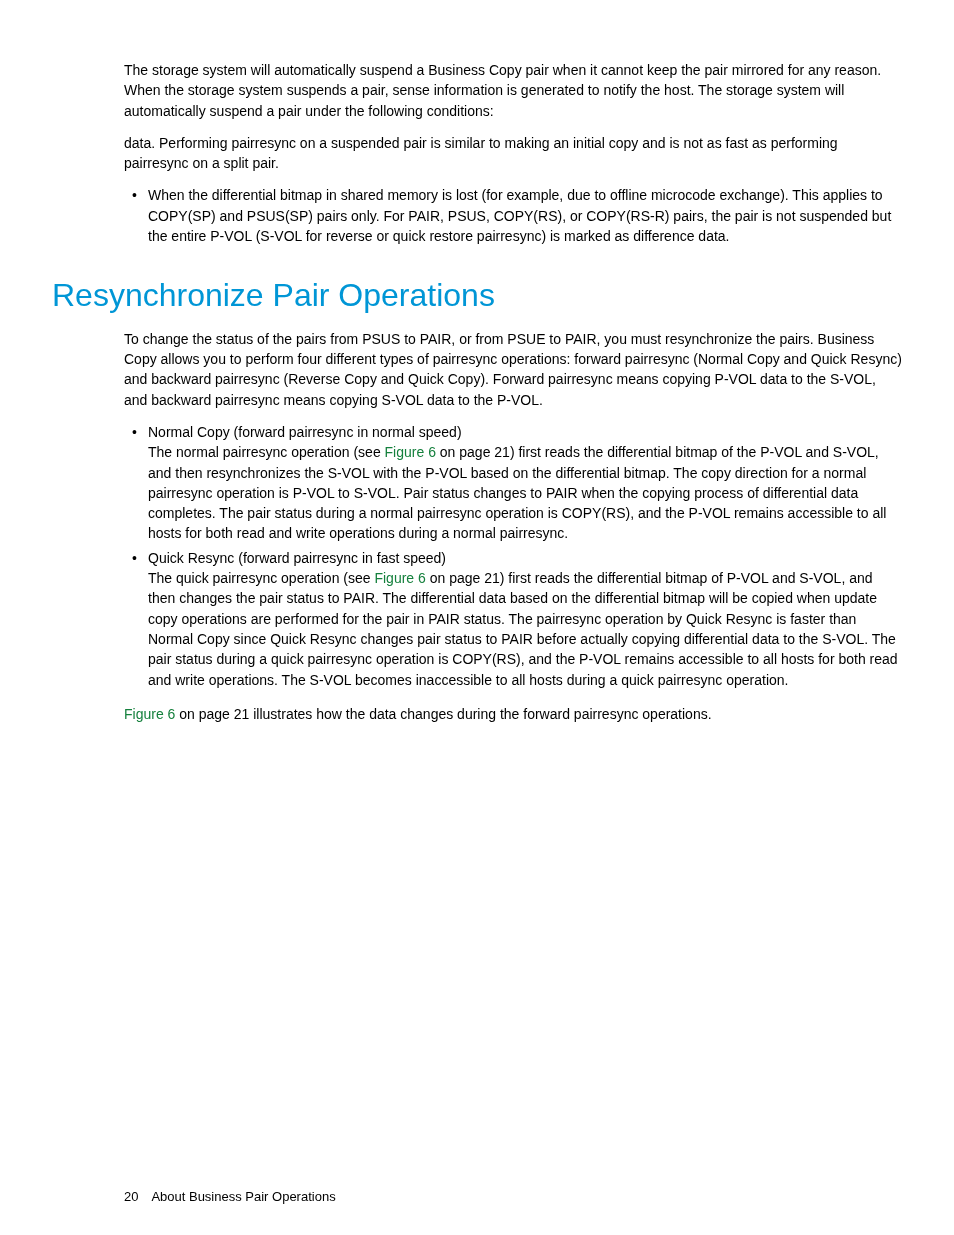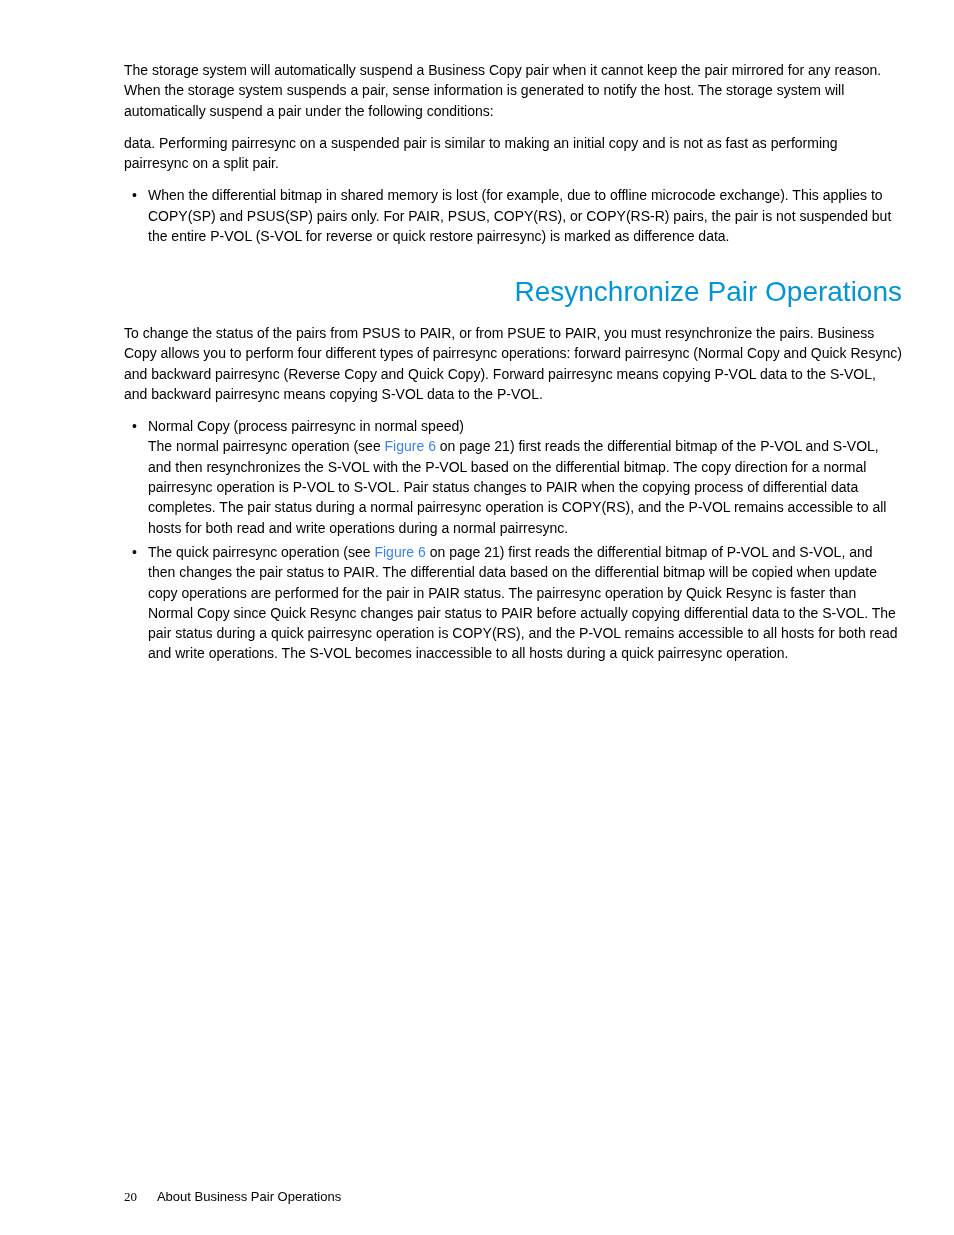--- a/index.html
+++ b/index.html
@@ -42,39 +42,37 @@
       left: 8px;
       top: 0;
       color: #000;
       font-weight: 400;
     }
     .li-title {
       display: block;
     }
     h2.section-heading {
       font-family: Arial, Helvetica, sans-serif;
-      font-size: 28px;
+      font-size: 32px;
       font-weight: 300;
       color: #0096D6;
       margin: 26px 0 10px -72px;
-      text-align: right;
     }
     .xref {
-      color: #3b82f6;
+      color: #15803d;
     }
     .footer {
       position: absolute;
       bottom: 28px;
       left: 124px;
       font-size: 13px;
       font-weight: 300;
     }
     .footer .pageno {
-      margin-right: 17px;
-      font-family: Liberation Serif, serif;
+      margin-right: 10px;
     }
     .trailing {
       margin-top: 10px;
       font-weight: 300;
     }
   </style>
 </head>
 <body>
 
 <div class="content">
@@ -86,27 +84,31 @@
   <ul class="bullets">
     <li>When the differential bitmap in shared memory is lost (for example, due to offline microcode exchange). This applies to COPY(SP) and PSUS(SP) pairs only. For PAIR, PSUS, COPY(RS), or COPY(RS-R) pairs, the pair is not suspended but the entire P-VOL (S-VOL for reverse or quick restore pairresync) is marked as difference data.</li>
   </ul>
 
   <h2 class="section-heading">Resynchronize Pair Operations</h2>
 
   <p class="para">To change the status of the pairs from PSUS to PAIR, or from PSUE to PAIR, you must resynchronize the pairs. Business Copy allows you to perform four different types of pairresync operations: forward pairresync (Normal Copy and Quick Resync) and backward pairresync (Reverse Copy and Quick Copy). Forward pairresync means copying P-VOL data to the S-VOL, and backward pairresync means copying S-VOL data to the P-VOL.</p>
 
   <ul class="bullets">
     <li>
-      <span class="li-title">Normal Copy (process pairresync in normal speed)</span>
+      <span class="li-title">Normal Copy (forward pairresync in normal speed)</span>
       <span>The normal pairresync operation (see </span><span class="xref">Figure 6</span><span> on page 21) first reads the differential bitmap of the P-VOL and S-VOL, and then resynchronizes the S-VOL with the P-VOL based on the differential bitmap. The copy direction for a normal pairresync operation is P-VOL to S-VOL. Pair status changes to PAIR when the copying process of differential data completes. The pair status during a normal pairresync operation is COPY(RS), and the P-VOL remains accessible to all hosts for both read and write operations during a normal pairresync.</span>
     </li>
     <li>
+      <span class="li-title">Quick Resync (forward pairresync in fast speed)</span>
       <span>The quick pairresync operation (see </span><span class="xref">Figure 6</span><span> on page 21) first reads the differential bitmap of P-VOL and S-VOL, and then changes the pair status to PAIR. The differential data based on the differential bitmap will be copied when update copy operations are performed for the pair in PAIR status. The pairresync operation by Quick Resync is faster than Normal Copy since Quick Resync changes pair status to PAIR before actually copying differential data to the S-VOL. The pair status during a quick pairresync operation is COPY(RS), and the P-VOL remains accessible to all hosts for both read and write operations. The S-VOL becomes inaccessible to all hosts during a quick pairresync operation.</span>
     </li>
   </ul>
 
+  <p class="trailing">
+    <span class="xref">Figure 6</span><span> on page 21 illustrates how the data changes during the forward pairresync operations.</span>
+  </p>
 
 </div>
 
 <div class="footer">
   <span class="pageno">20</span>
   <span>About Business Pair Operations</span>
 </div>
 
 </body></html>

